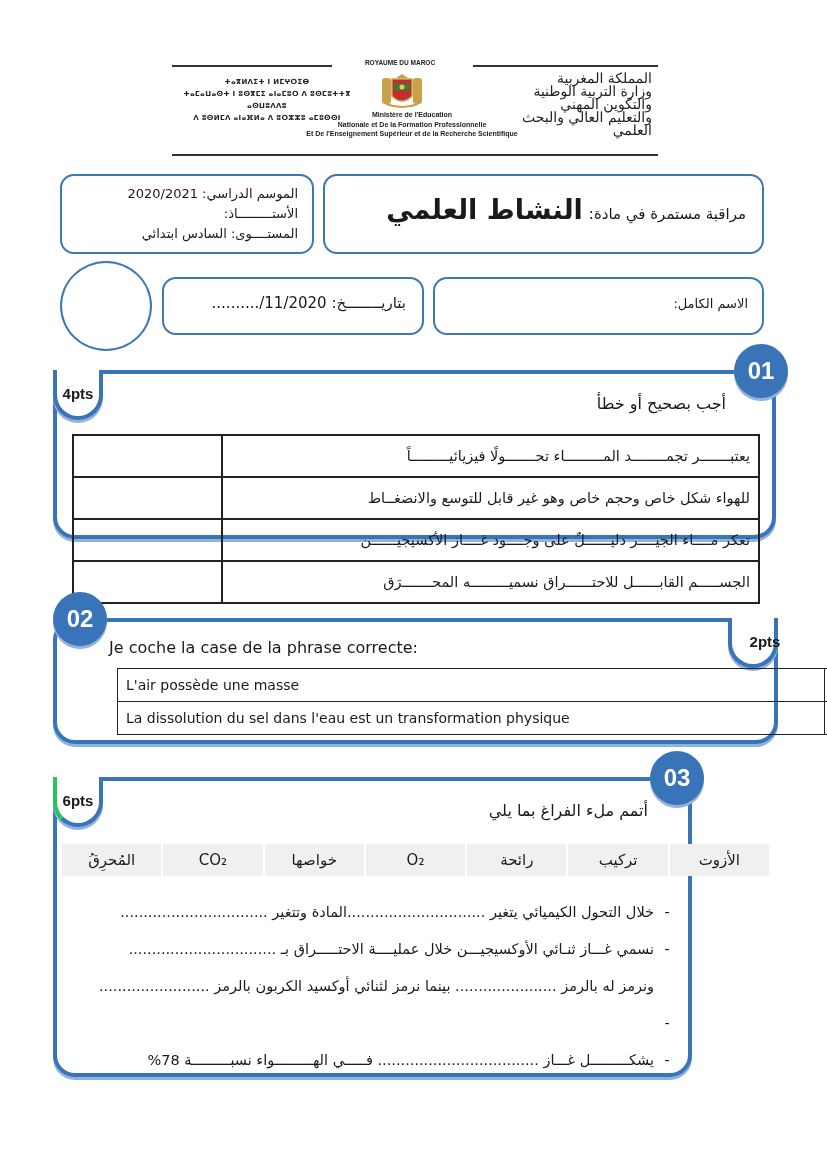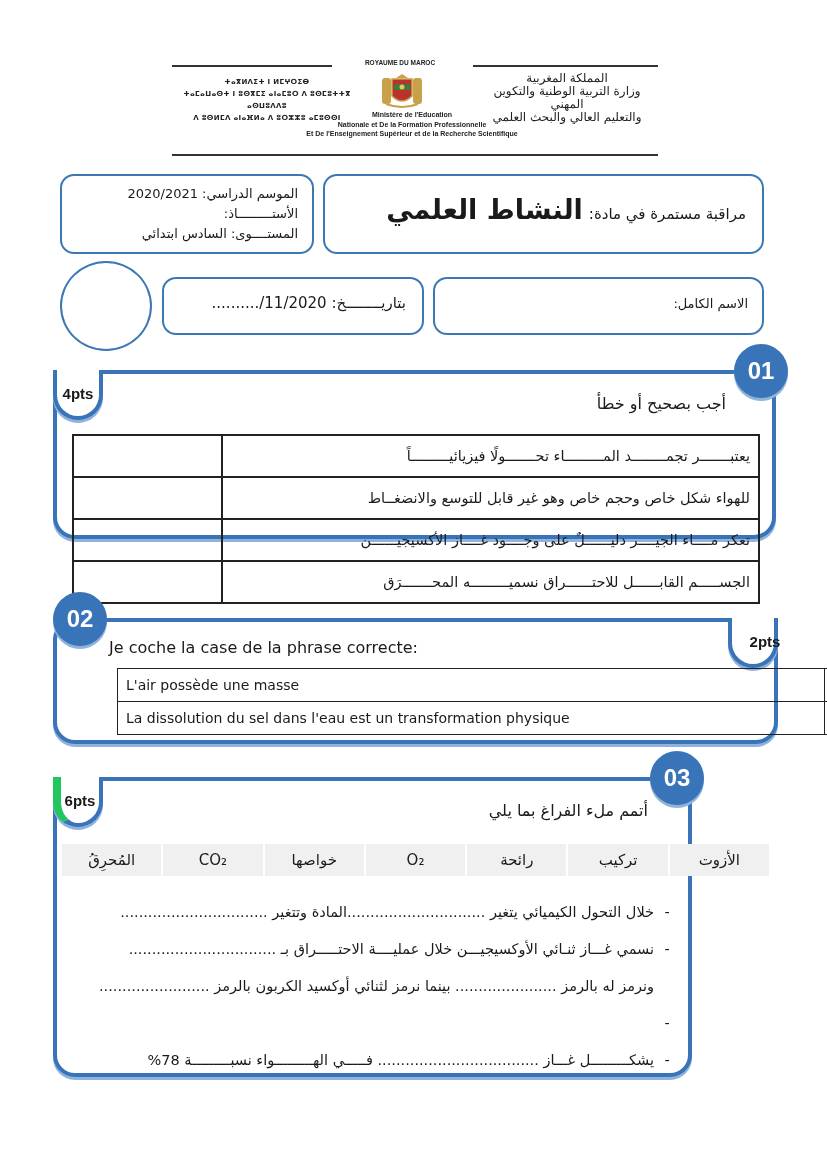--- a/index.html
+++ b/index.html
@@ -9,21 +9,21 @@
   .abs { position: absolute; }
 
   
   .letterhead { left: 172px; top: 58px; width: 486px; height: 102px; }
   .lh-line { position: absolute; height: 2px; background: #333; }
   .lh-top-left { left: 0; top: 7px; width: 160px; }
   .lh-top-right { right: 0; top: 7px; width: 185px; }
   .lh-bottom { left: 0; bottom: 4px; width: 100%; height: 2px; }
   .lh-royaume { position: absolute; left: 168px; top: 1px; width: 120px; text-align: center; font-size: 6.5px; font-weight: bold; font-family: "Liberation Sans", sans-serif; color: #222; }
   .lh-tifinagh { position: absolute; left: 0; top: 18px; width: 190px; text-align: center; font-family: "DejaVu Sans", sans-serif; font-size: 7px; font-weight: bold; line-height: 12px; color: #222; letter-spacing: 0.3px; }
-  .lh-arabic { position: absolute; right: 6px; top: 14px; width: 170px; text-align: center; font-family: "DejaVu Serif", serif; font-size: 12px; line-height: 13px; color: #222; direction: rtl; }
+  .lh-arabic { position: absolute; right: 6px; top: 14px; width: 170px; font-family: "DejaVu Serif", serif; font-size: 14px; line-height: 13px; color: #222; direction: rtl; }
   .emblem { position: absolute; left: 208px; top: 14px; width: 44px; height: 36px; }
   .lh-french { position: absolute; left: 40px; top: 52px; width: 400px; text-align: center; font-family: "Liberation Sans", sans-serif; font-size: 7px; font-weight: bold; line-height: 9.5px; color: #222; }
 
   
   .rbox { position: absolute; border: 2px solid #3c78b4; border-radius: 14px; background: #fff; }
   .box-subject { left: 323px; top: 174px; width: 441px; height: 80px; }
   .box-meta { left: 60px; top: 174px; width: 254px; height: 80px; }
   .box-name { left: 433px; top: 277px; width: 331px; height: 58px; }
   .box-date { left: 162px; top: 277px; width: 262px; height: 58px; }
   .circle-grade { left: 60px; top: 261px; width: 92px; height: 90px; border: 2px solid #3c78b4; border-radius: 50%; }
@@ -170,21 +170,21 @@
     <tr>
       <td>La dissolution du sel dans l'eau est un transformation physique</td>
       <td class="box"></td>
     </tr>
   </tbody>
     </table>
 </div>
 
 <div class="section sec3">
   <div class="num-badge" style="right:-16px; top:-30px;">03</div>
-  <div class="pts-badge" style="left:-4px; top:-4px; border-left:8px solid #22c55e;">6pts</div>
+  <div class="pts-badge" style="left:-4px; top:-4px; border-left:4px solid #22c55e;">6pts</div>
   <div class="instruction" style="right:40px; top:20px;">أتمم ملء الفراغ بما يلي</div>
 
   <div class="word-bank">
     <div class="word">الأزوت</div>
     <div class="word">تركيب</div>
     <div class="word">رائحة</div>
     <div class="word">O₂</div>
     <div class="word">خواصها</div>
     <div class="word">CO₂</div>
     <div class="word">المُحرِقُ</div>

